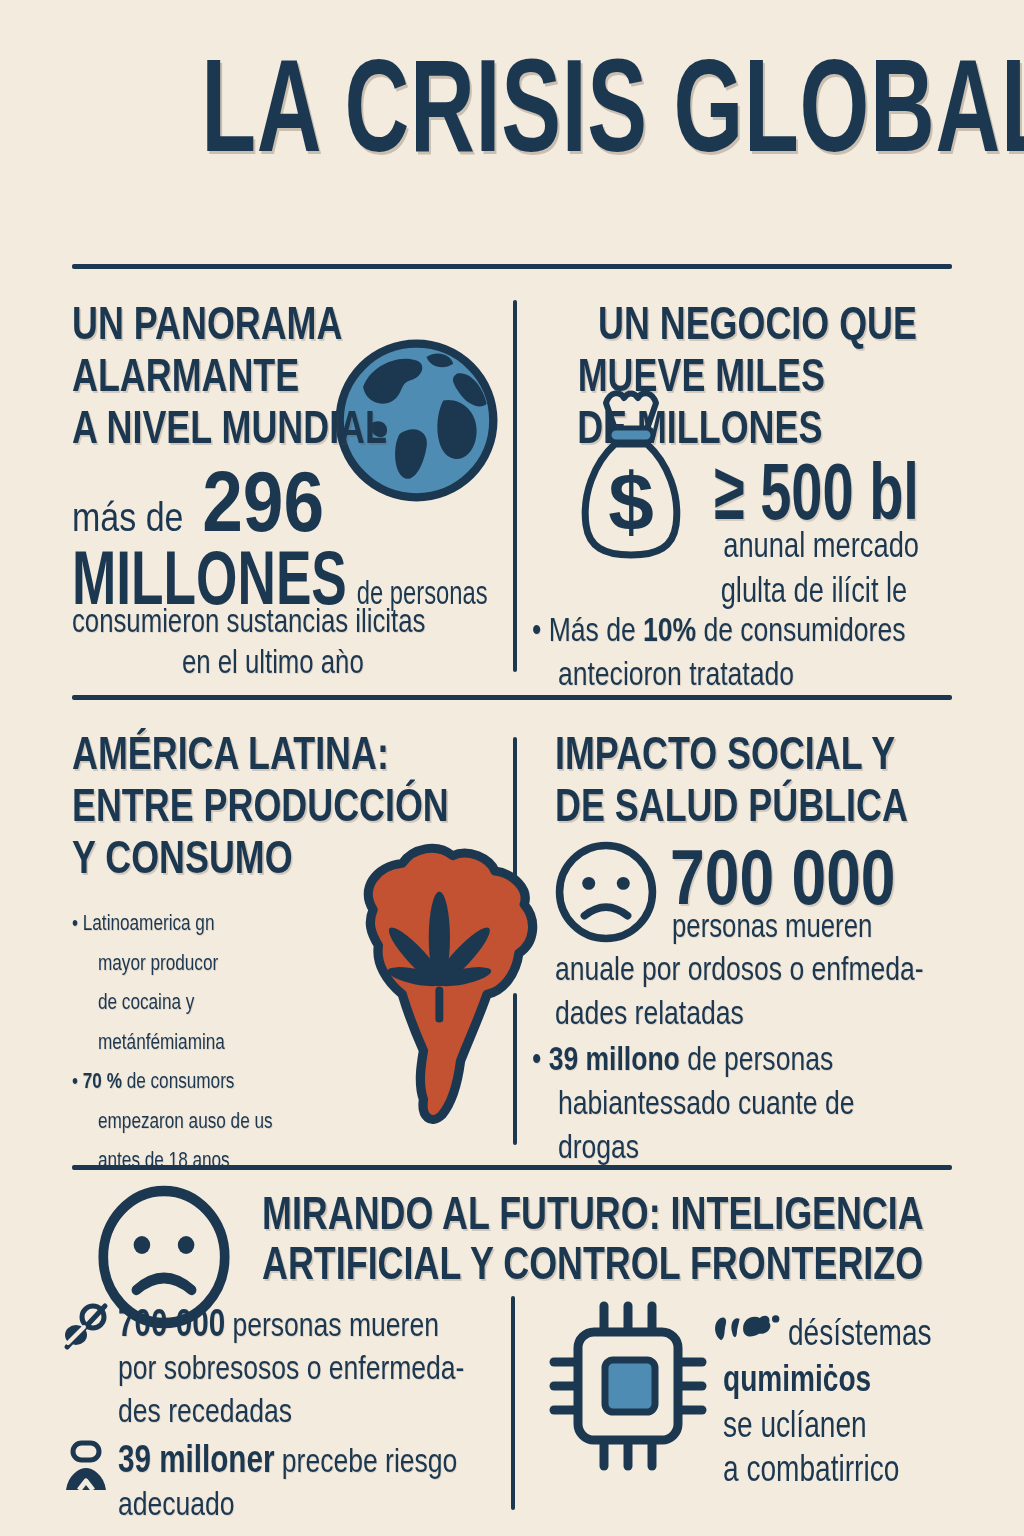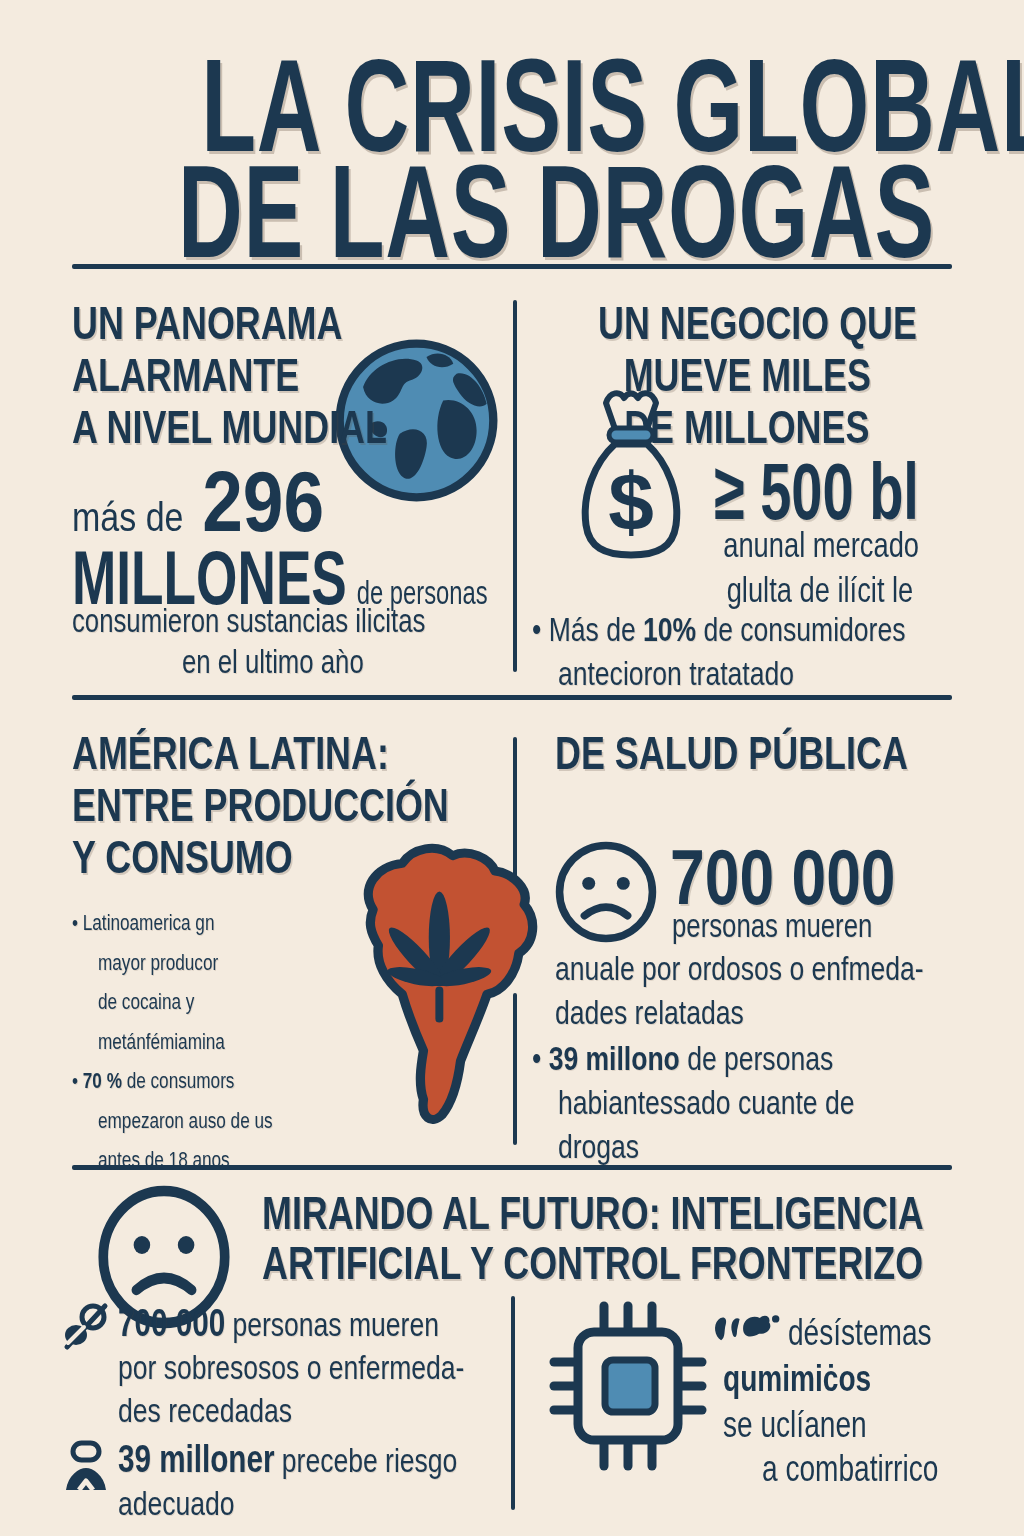--- a/index.html
+++ b/index.html
@@ -28,30 +28,29 @@
   .hgroup div{height:52px;}
   .hr-line{position:absolute;left:72px;width:880px;height:5px;background:#1c3850;border-radius:2px;}
   .vr-line{position:absolute;width:4px;background:#1c3850;border-radius:2px;}
 
   .body-txt{font-size:33px;line-height:41px;text-shadow:1px 1px 0 rgba(92,74,58,0.15);}
   .body-lg{font-size:35px;line-height:45px;}
   .blist{font-size:34px;line-height:44px;text-shadow:1px 1px 0 rgba(92,74,58,0.15);}
   .blist div{white-space:nowrap;}
   .ind{padding-left:26px;}
   .b{font-weight:700;}
-  .right-al{text-align:center;}
+  .right-al{text-align:left;}
   svg{display:block;}
 </style>
 </head>
 <body>
 
 <div id="poster">
 
   <div class="title-line" style="top:40px;"><span>LA CRISIS GLOBAL</span></div>
-  <div class="title-line" style="top:146px;"><span>DE LAS DROGAS</span></div>
 
   <div class="hr-line" style="top:264px;"></div>
 
   <div class="vr-line" style="left:513px;top:300px;height:372px;"></div>
 
   <div class="abs hgroup" style="left:72px;top:297px;z-index:2;">
     <div><span class="sq">UN PANORAMA</span></div>
     <div><span class="sq">ALARMANTE</span></div>
     <div><span class="sq">A NIVEL MUNDIAL</span></div>
   </div>
@@ -139,20 +138,21 @@
           <ellipse rx="6" ry="22" cy="-18"></ellipse>
         </g>
       <g transform="rotate(-78)">
           <ellipse rx="6" ry="22" cy="-18"></ellipse>
         </g>
       <rect x="-3" y="4" width="6" height="28" rx="3"></rect>
     </g>
   </svg>
 
   <div class="abs hgroup" style="left:555px;top:727px;">
+    <div><span class="sq">IMPACTO SOCIAL Y</span></div>
     <div><span class="sq">DE SALUD PÚBLICA</span></div>
   </div>
 
   <svg class="abs" style="left:552px;top:838px;" width="108" height="108" viewBox="0 0 100 100">
     <circle cx="50" cy="50" r="43" fill="none" stroke="#1c3850" stroke-width="7"></circle>
     <circle cx="34" cy="42" r="6" fill="#1c3850"></circle>
     <circle cx="66" cy="42" r="6" fill="#1c3850"></circle>
     <path d="M30,72 Q50,56 70,72" fill="none" stroke="#1c3850" stroke-width="7" stroke-linecap="round"></path>
   </svg>
 
@@ -240,17 +240,17 @@
 
   <div class="abs nw" style="left:788px;top:1312px;font-size:36px;">
     <span class="sq">désístemas</span>
   </div>
   <div class="abs nw" style="left:723px;top:1358px;font-size:36px;font-weight:bold;">
     <span class="sq">qumimiċos</span>
   </div>
   <div class="abs nw" style="left:723px;top:1404px;font-size:36px;">
     <span class="sq">se uclíanen</span>
   </div>
-  <div class="abs nw" style="left:723px;top:1448px;font-size:36px;margin-left:39px;">
+  <div class="abs nw" style="left:723px;top:1448px;font-size:36px;">
     <span class="sq">a combatirrico</span>
   </div>
 
 </div>
 
 </body></html>

